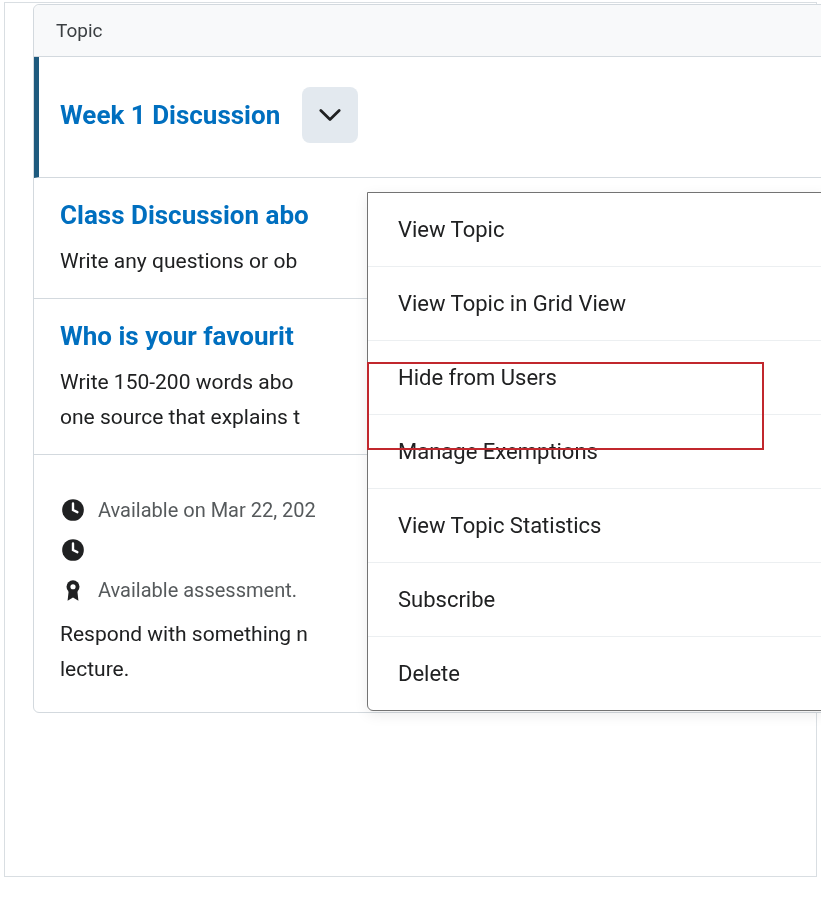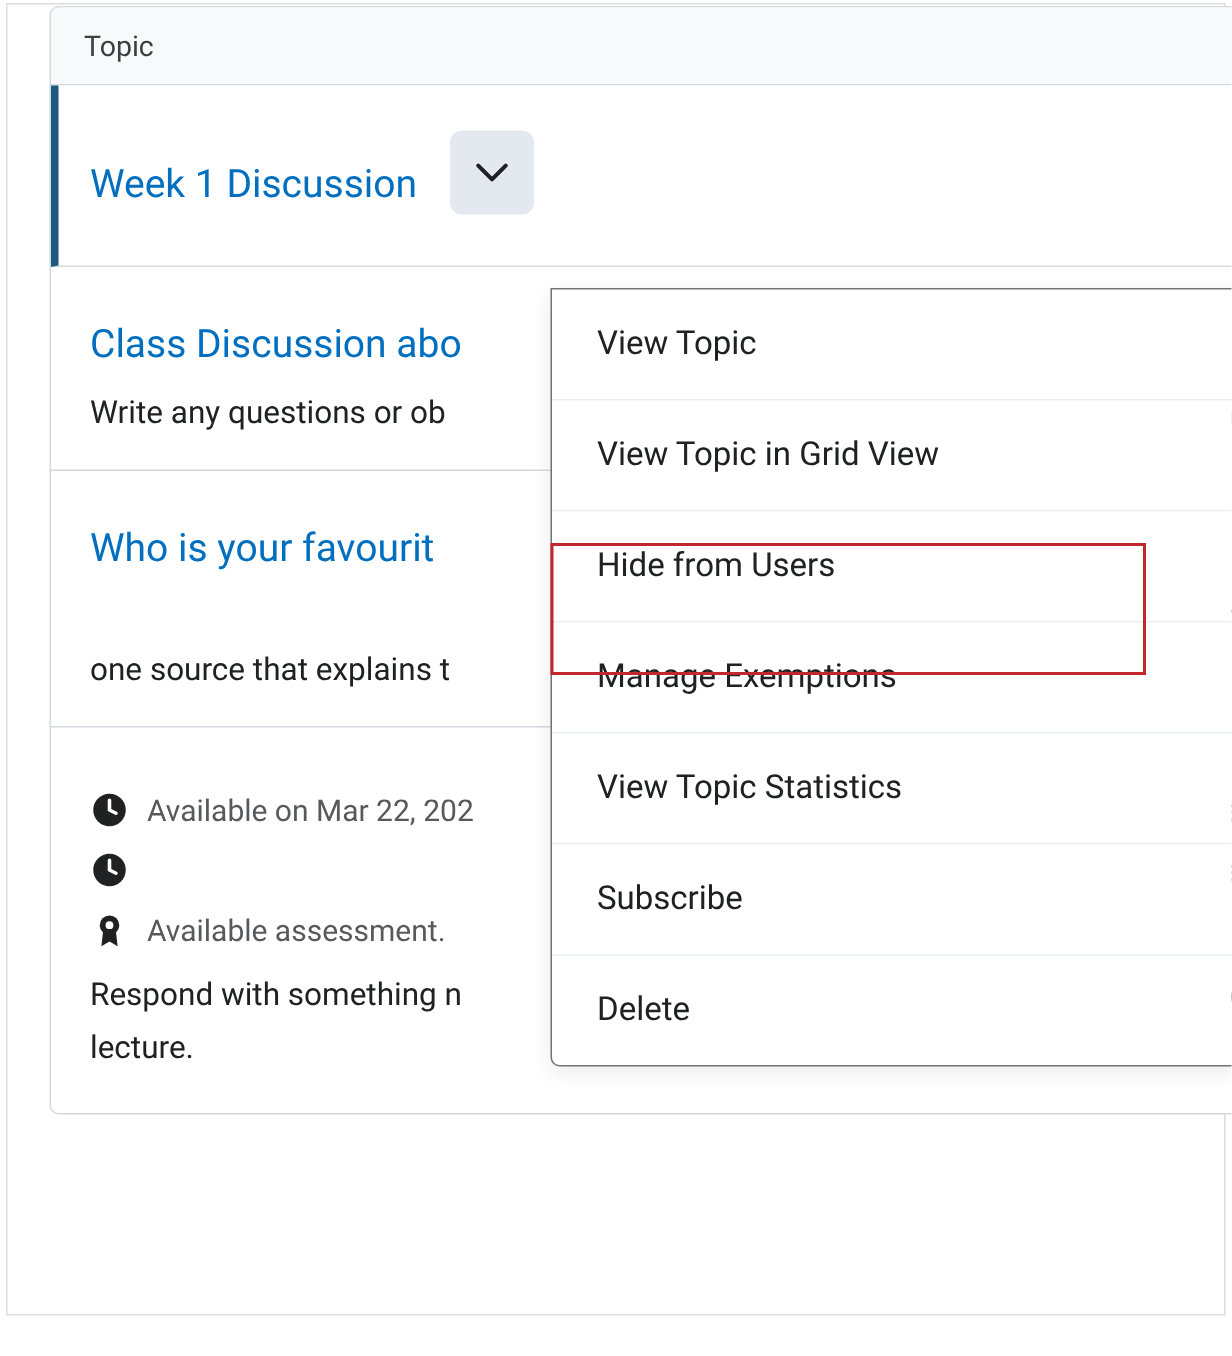--- a/index.html
+++ b/index.html
@@ -44,25 +44,24 @@
     position: relative;
   }
   .topic-row.selected {
     border-left: 5px solid #1e5a7e;
     padding-left: 21px;
   }
   .topic-row:last-child { border-bottom: none; }
   .topic-title {
     color: #006fbf;
     font-size: 26px;
-    font-weight: 400;
+    font-weight: 700;
     display: inline-block;
     vertical-align: middle;
     cursor: pointer;
-    margin-top: 15px;
   }
   .dropdown-toggle {
     display: inline-flex;
     align-items: center;
     justify-content: center;
     width: 56px;
     height: 56px;
     background: #e3e9ef;
     border-radius: 8px;
     margin-left: 18px;
@@ -154,20 +153,21 @@
     
     <div class="topic-desc">
       <span>Write any questions or ob</span>
       <span style="float:right;margin-right:-8px">nding</span>
     </div>
   </div>
 
   <div class="topic-row">
     <a class="topic-title">Who is your favourit</a>
     <div class="topic-desc">
+      <span>Write 150-200 words abo</span>
       <span style="float:right;margin-right:-8px">ronom</span>
     </div>
     <div class="topic-desc" style="margin-top:4px">one source that explains t</div>
   </div>
 
   <div class="topic-row" style="padding-bottom:28px;">
 
     <div class="meta-line">
       <svg class="meta-icon" viewBox="0 0 24 24">
         <circle cx="12" cy="12" r="10" fill="#202122"></circle>

